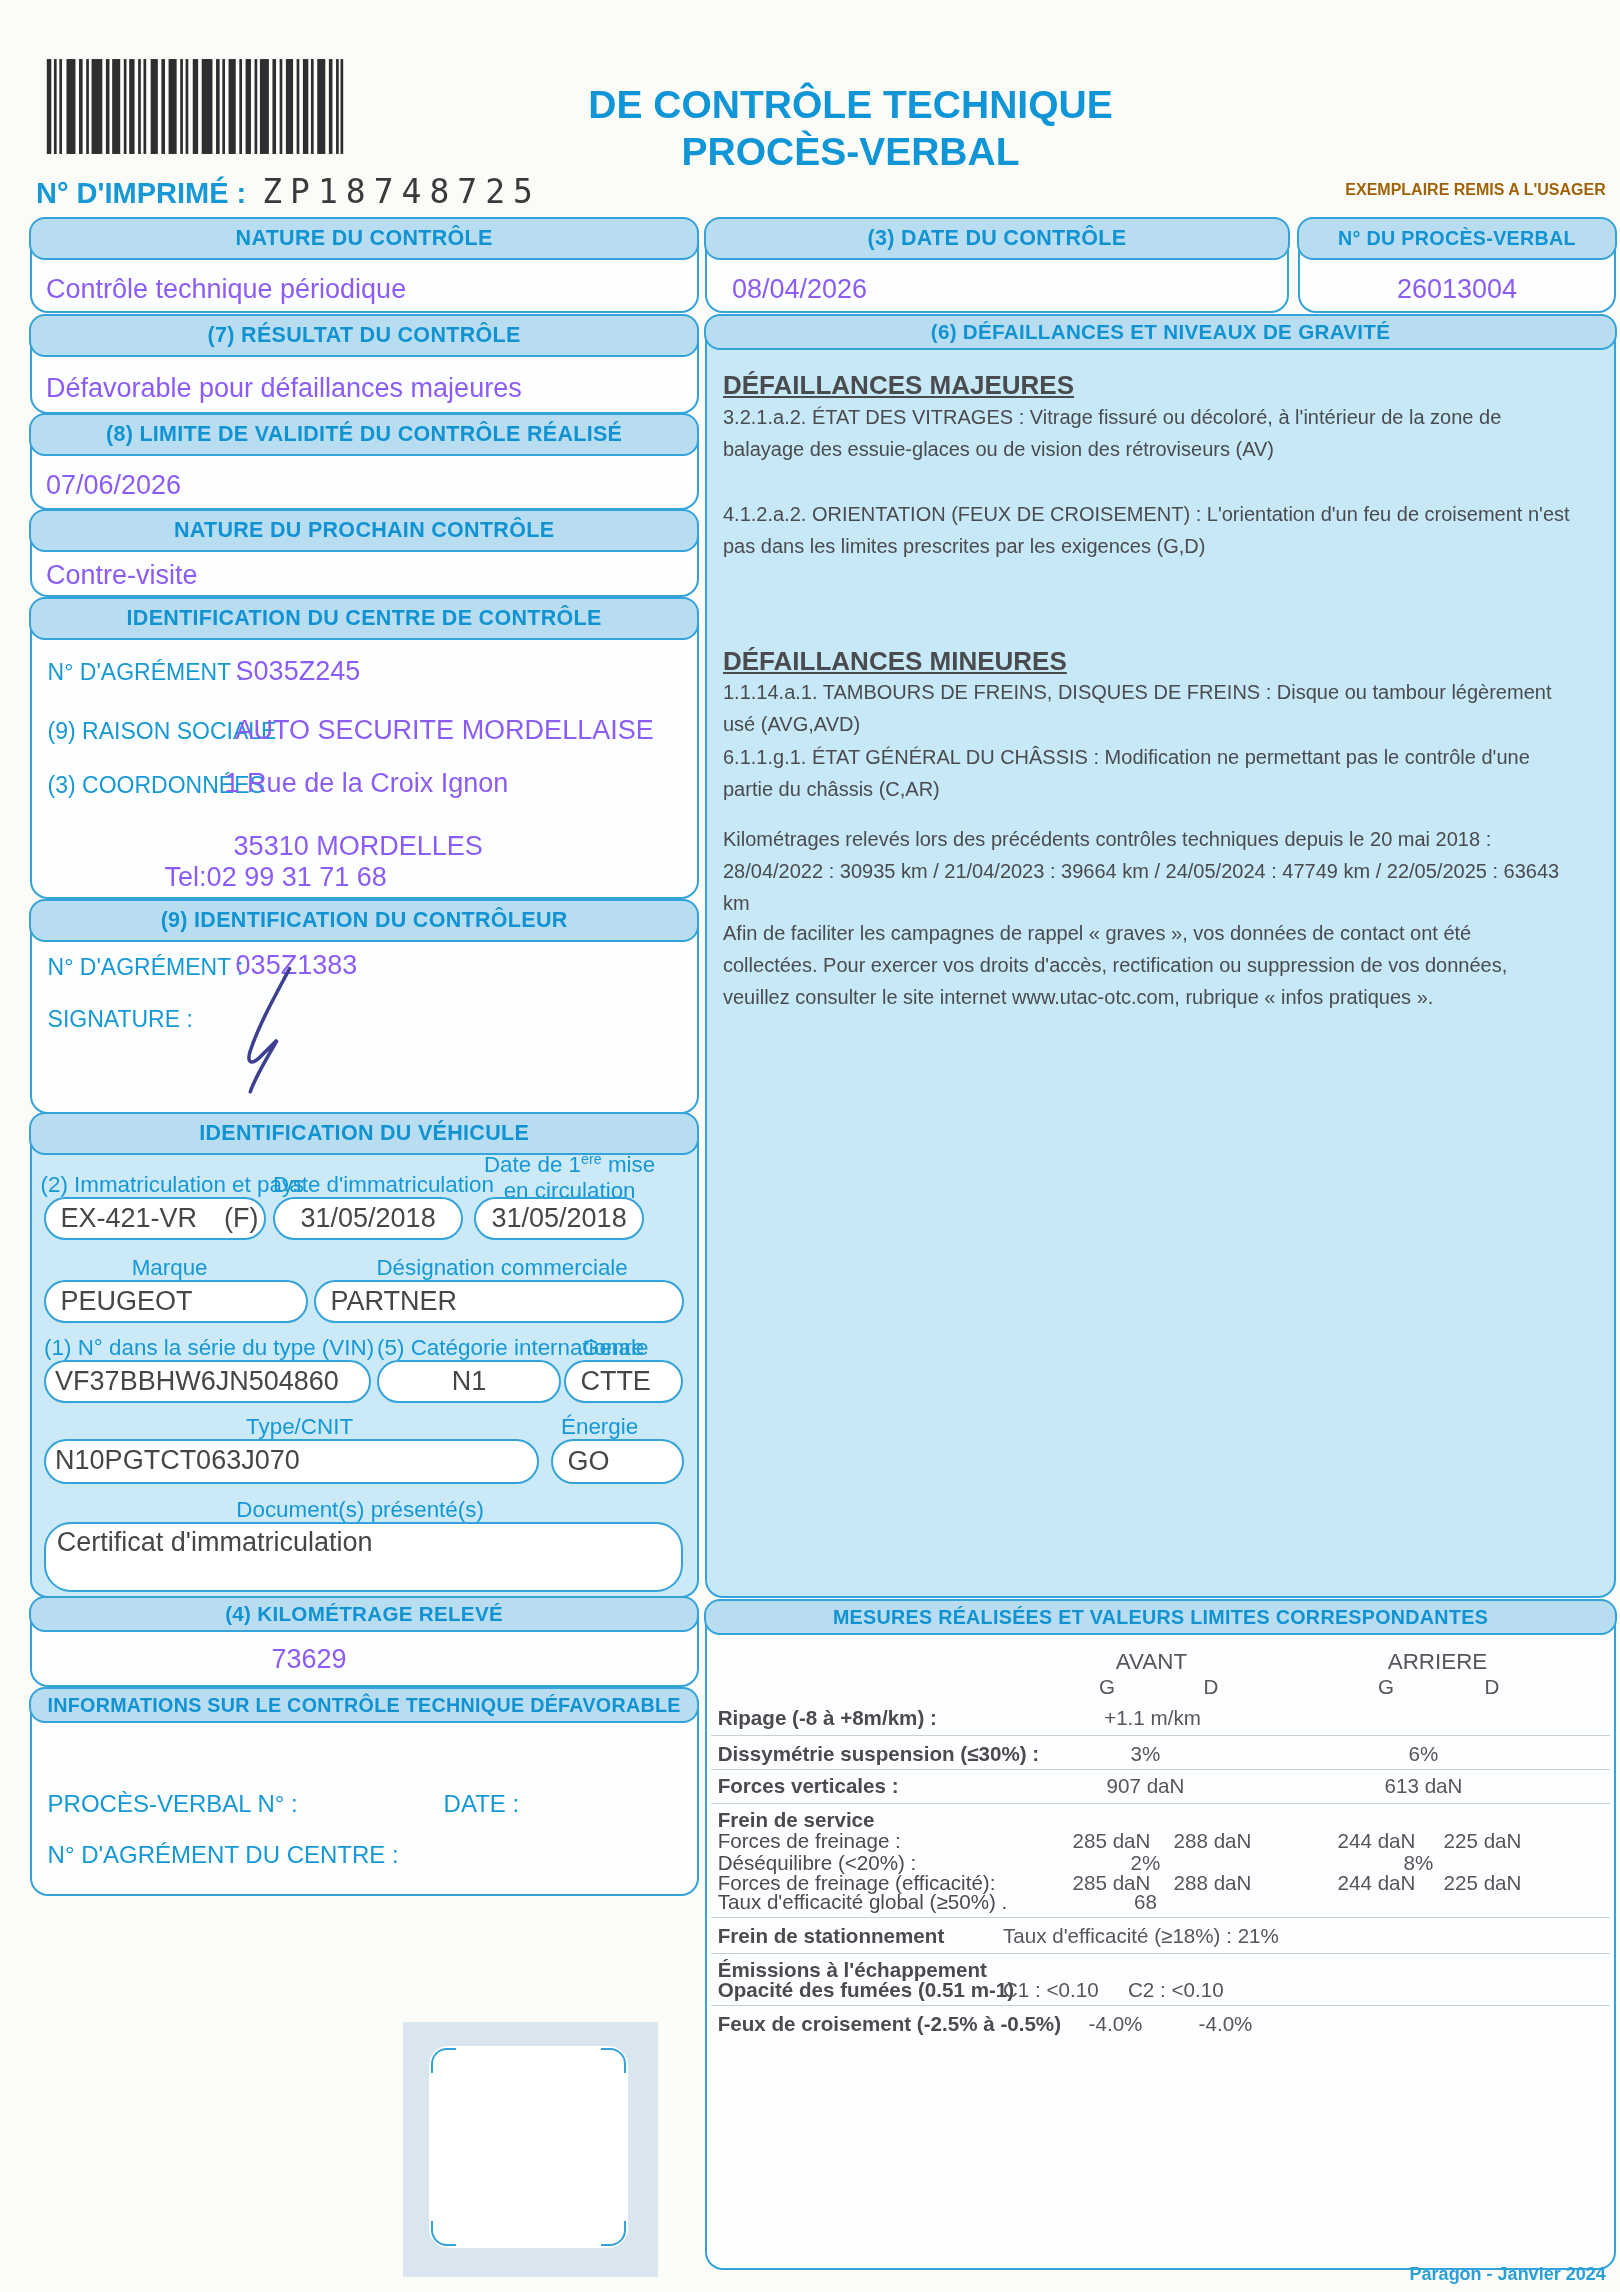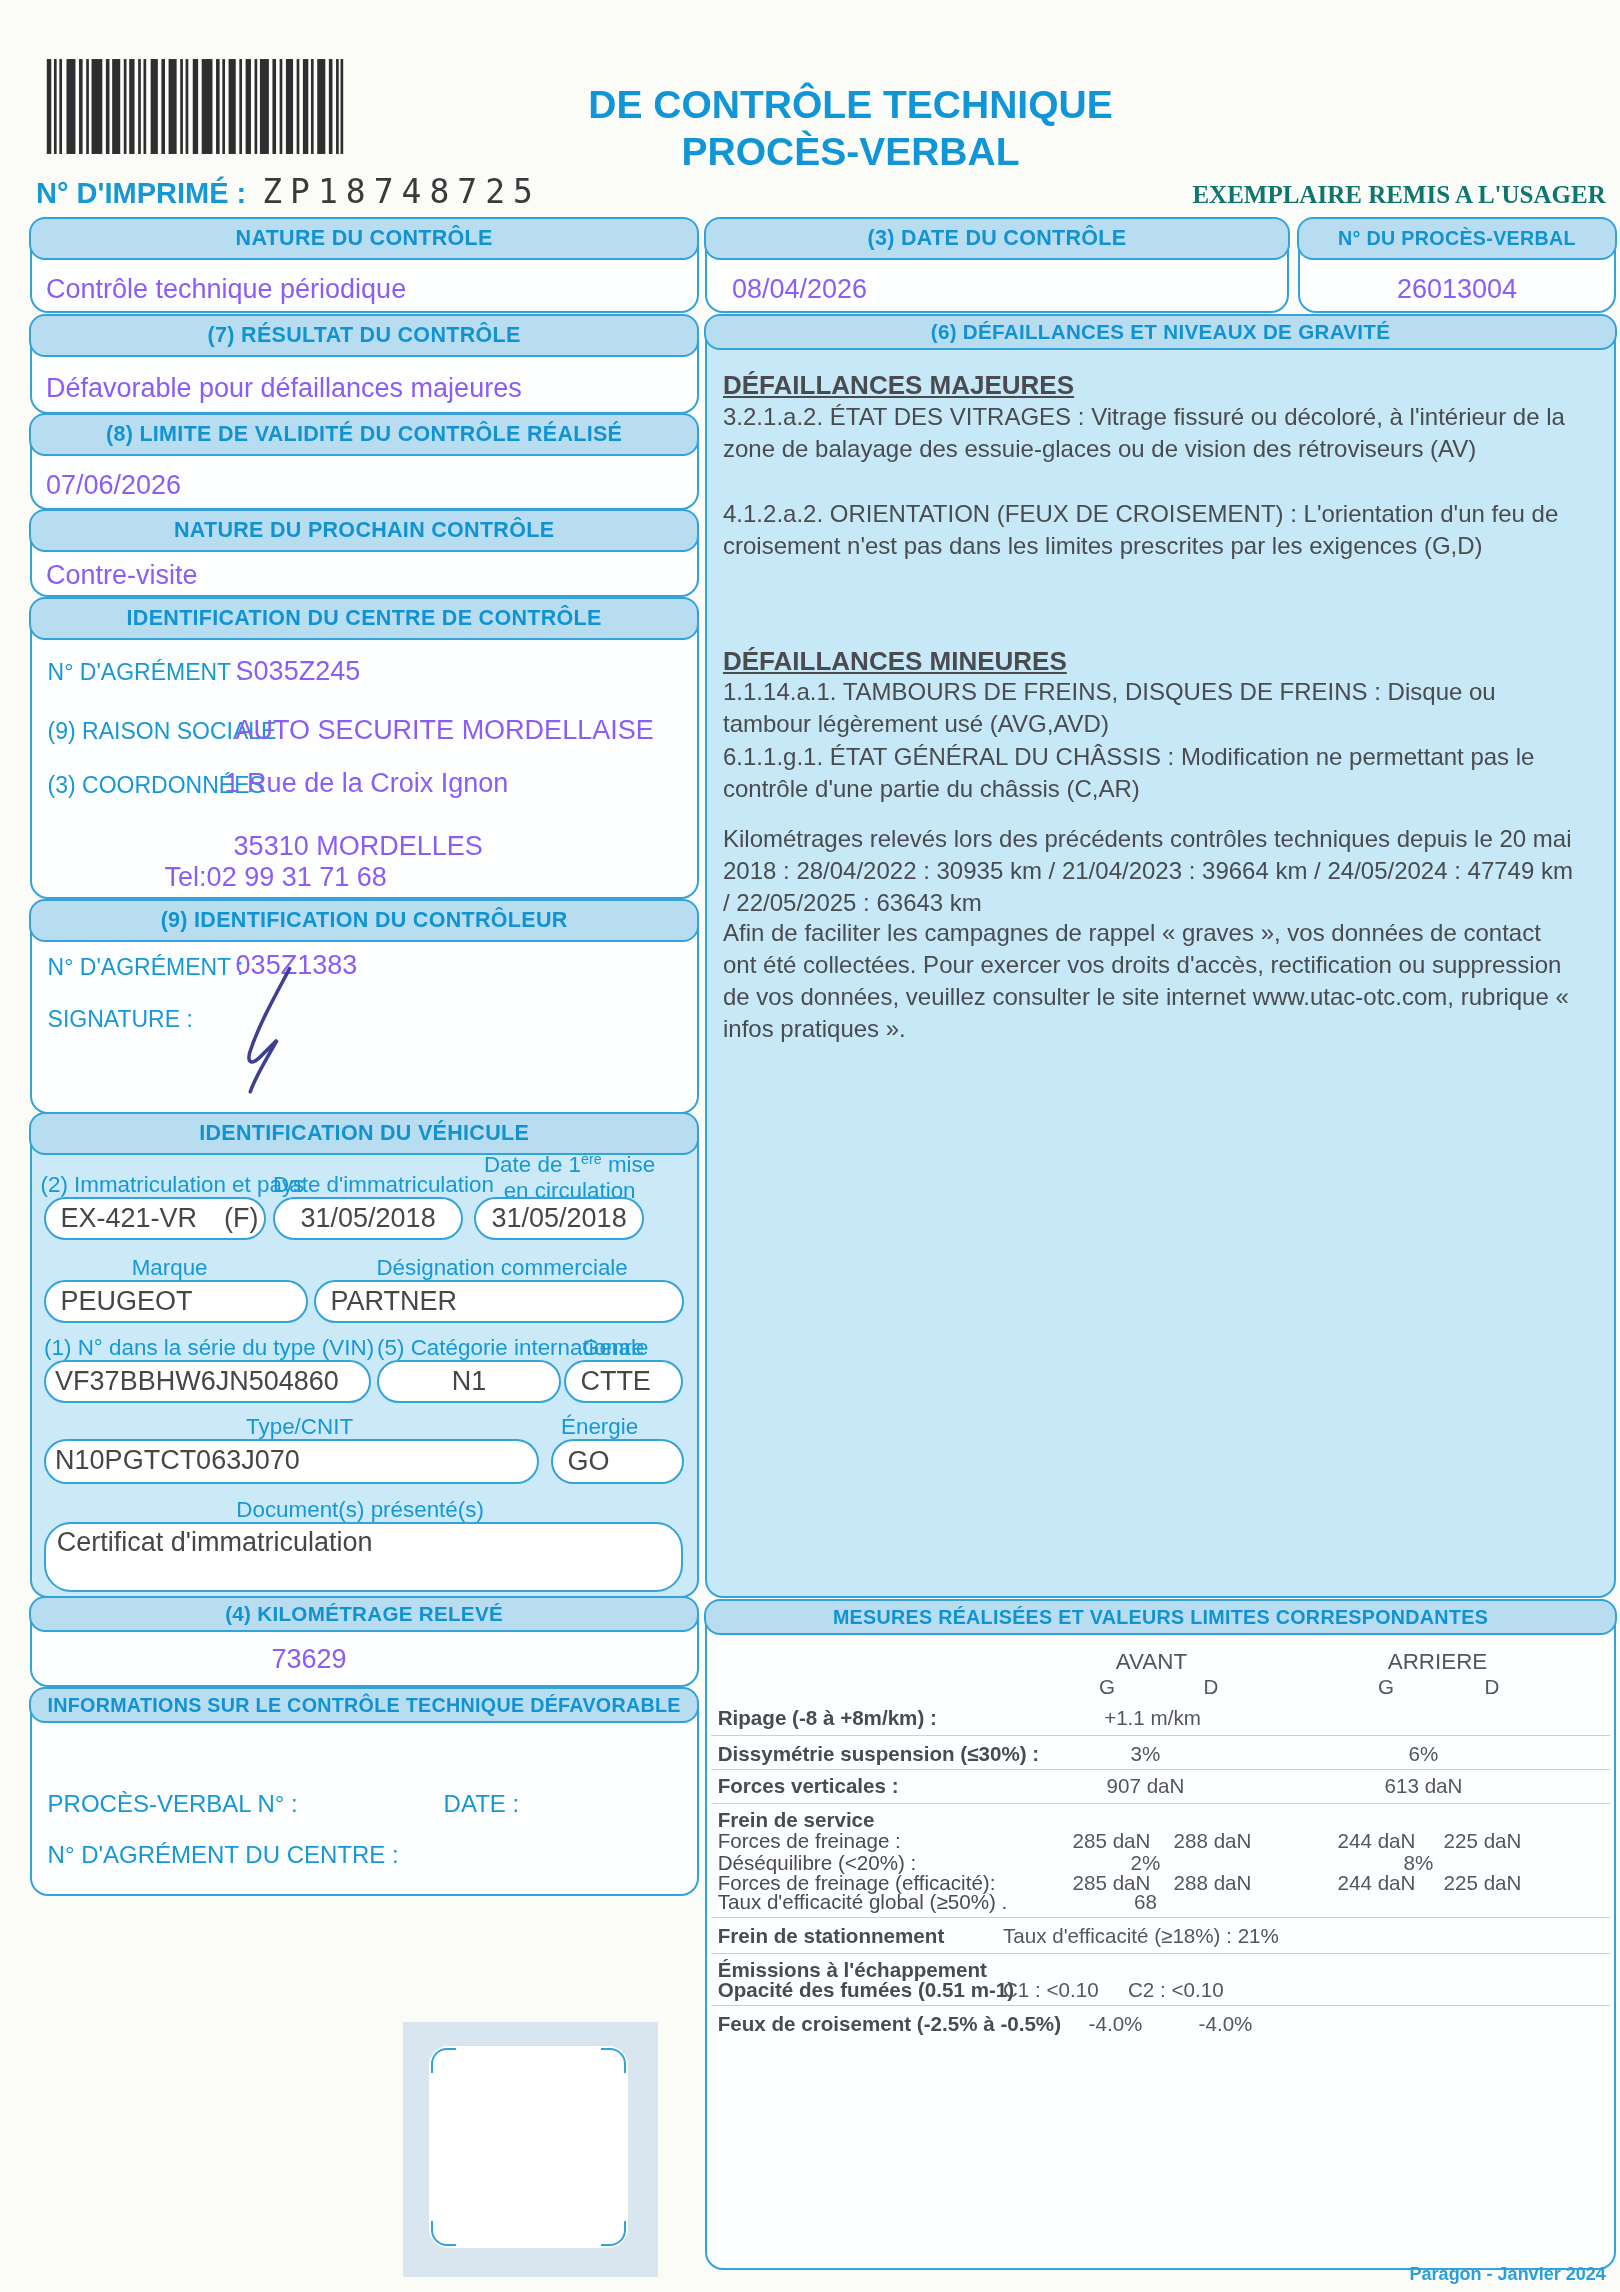--- a/index.html
+++ b/index.html
@@ -20,21 +20,21 @@
   }
   .box .hdr.small { height:36px; }
   .hdr span {
     color:#1193d2; font-weight:bold; font-size:21.5px; letter-spacing:0.3px;
     white-space:nowrap;
   }
   .hdr.small span { font-size:20.6px; }
   .val { position:absolute; font-size:27px; color:#8b5cf6; white-space:nowrap; }
   .bluelab { position:absolute; font-size:23px; color:#1698d6; white-space:nowrap; }
   .panel-blue { background:#c7e8f6; }
-  .defect-block { position:absolute; left:16px; width:853px; font-size:24px; line-height:32px; color:#4a4b4e; }
+  .defect-block { position:absolute; left:16px; width:853px; font-size:20px; line-height:32px; color:#4a4b4e; }
   .defect-title { font-weight:bold; text-decoration:underline; font-size:26px; }
   .m-label { position:absolute; left:10.7px; font-size:20.6px; color:#4a4b4e; white-space:nowrap; }
   .m-label.b { font-weight:bold; }
   .m-val { position:absolute; font-size:20.6px; color:#55565a; text-align:center; white-space:nowrap; }
   .m-sep { position:absolute; left:3.6px; right:3.6px; height:0.9px; background:#aebfc9; opacity:.7; }
   .oval {
     position:absolute; background:#fff; border:2.7px solid #33a3da; border-radius:27px;
     box-sizing:border-box; display:flex; align-items:center;
     font-size:27px; color:#46464a; padding:0 14.3px; white-space:nowrap;
   }
@@ -91,21 +91,21 @@
   <div style="position:absolute;left:36px;top:172px;display:flex;align-items:baseline;">
     <span style="color:#1698d6;font-weight:bold;font-size:29px;white-space:nowrap;">N° D'IMPRIMÉ :</span>
     <span style="font-family:'DejaVu Sans Mono',monospace;font-size:33px;color:#3a3a3c;letter-spacing:8px;margin-left:16px;">ZP18748725</span>
   </div>
 
   <div style="position:absolute;left:573px;top:81px;width:555px;text-align:center;color:#1095d6;font-weight:bold;font-size:39px;line-height:47px;">
     <div>DE CONTRÔLE TECHNIQUE</div>
     <div>PROCÈS-VERBAL</div>
   </div>
 
-  <div style="position:absolute;right:14.3px;top:181px;color:#0f766e;font-weight:bold;font-size:25px;font-family:Liberation Serif, serif;">EXEMPLAIRE REMIS A L'USAGER</div>
+  <div style="position:absolute;right:14.3px;top:181px;color:#a16207;font-weight:bold;font-size:16px;">EXEMPLAIRE REMIS A L'USAGER</div>
 
   <div class="box" style="left:29.6px;top:218px;width:665px;height:91px;">
     <div class="hdr">
         <span>NATURE DU CONTRÔLE</span>
       </div>
     <div class="val" style="left:14.3px;top:54px;">Contrôle technique périodique</div>
   </div>
 
   <div class="box" style="left:29.6px;top:315px;width:665px;height:95px;">
     <div class="hdr">

